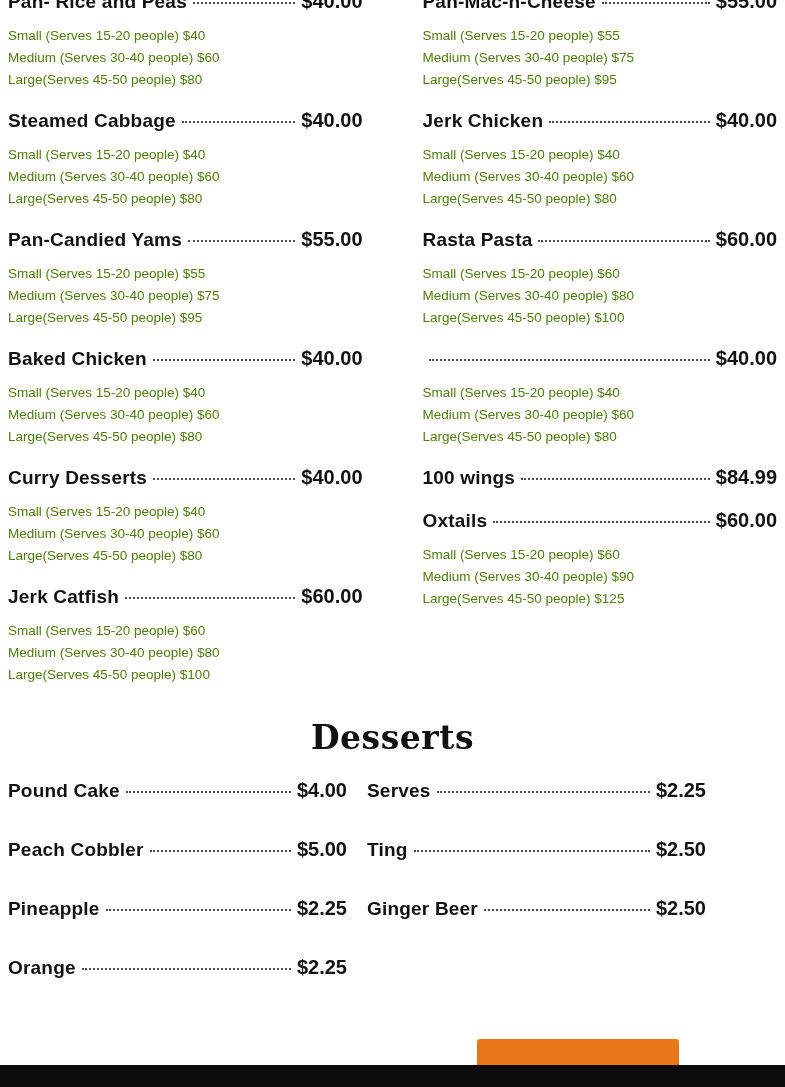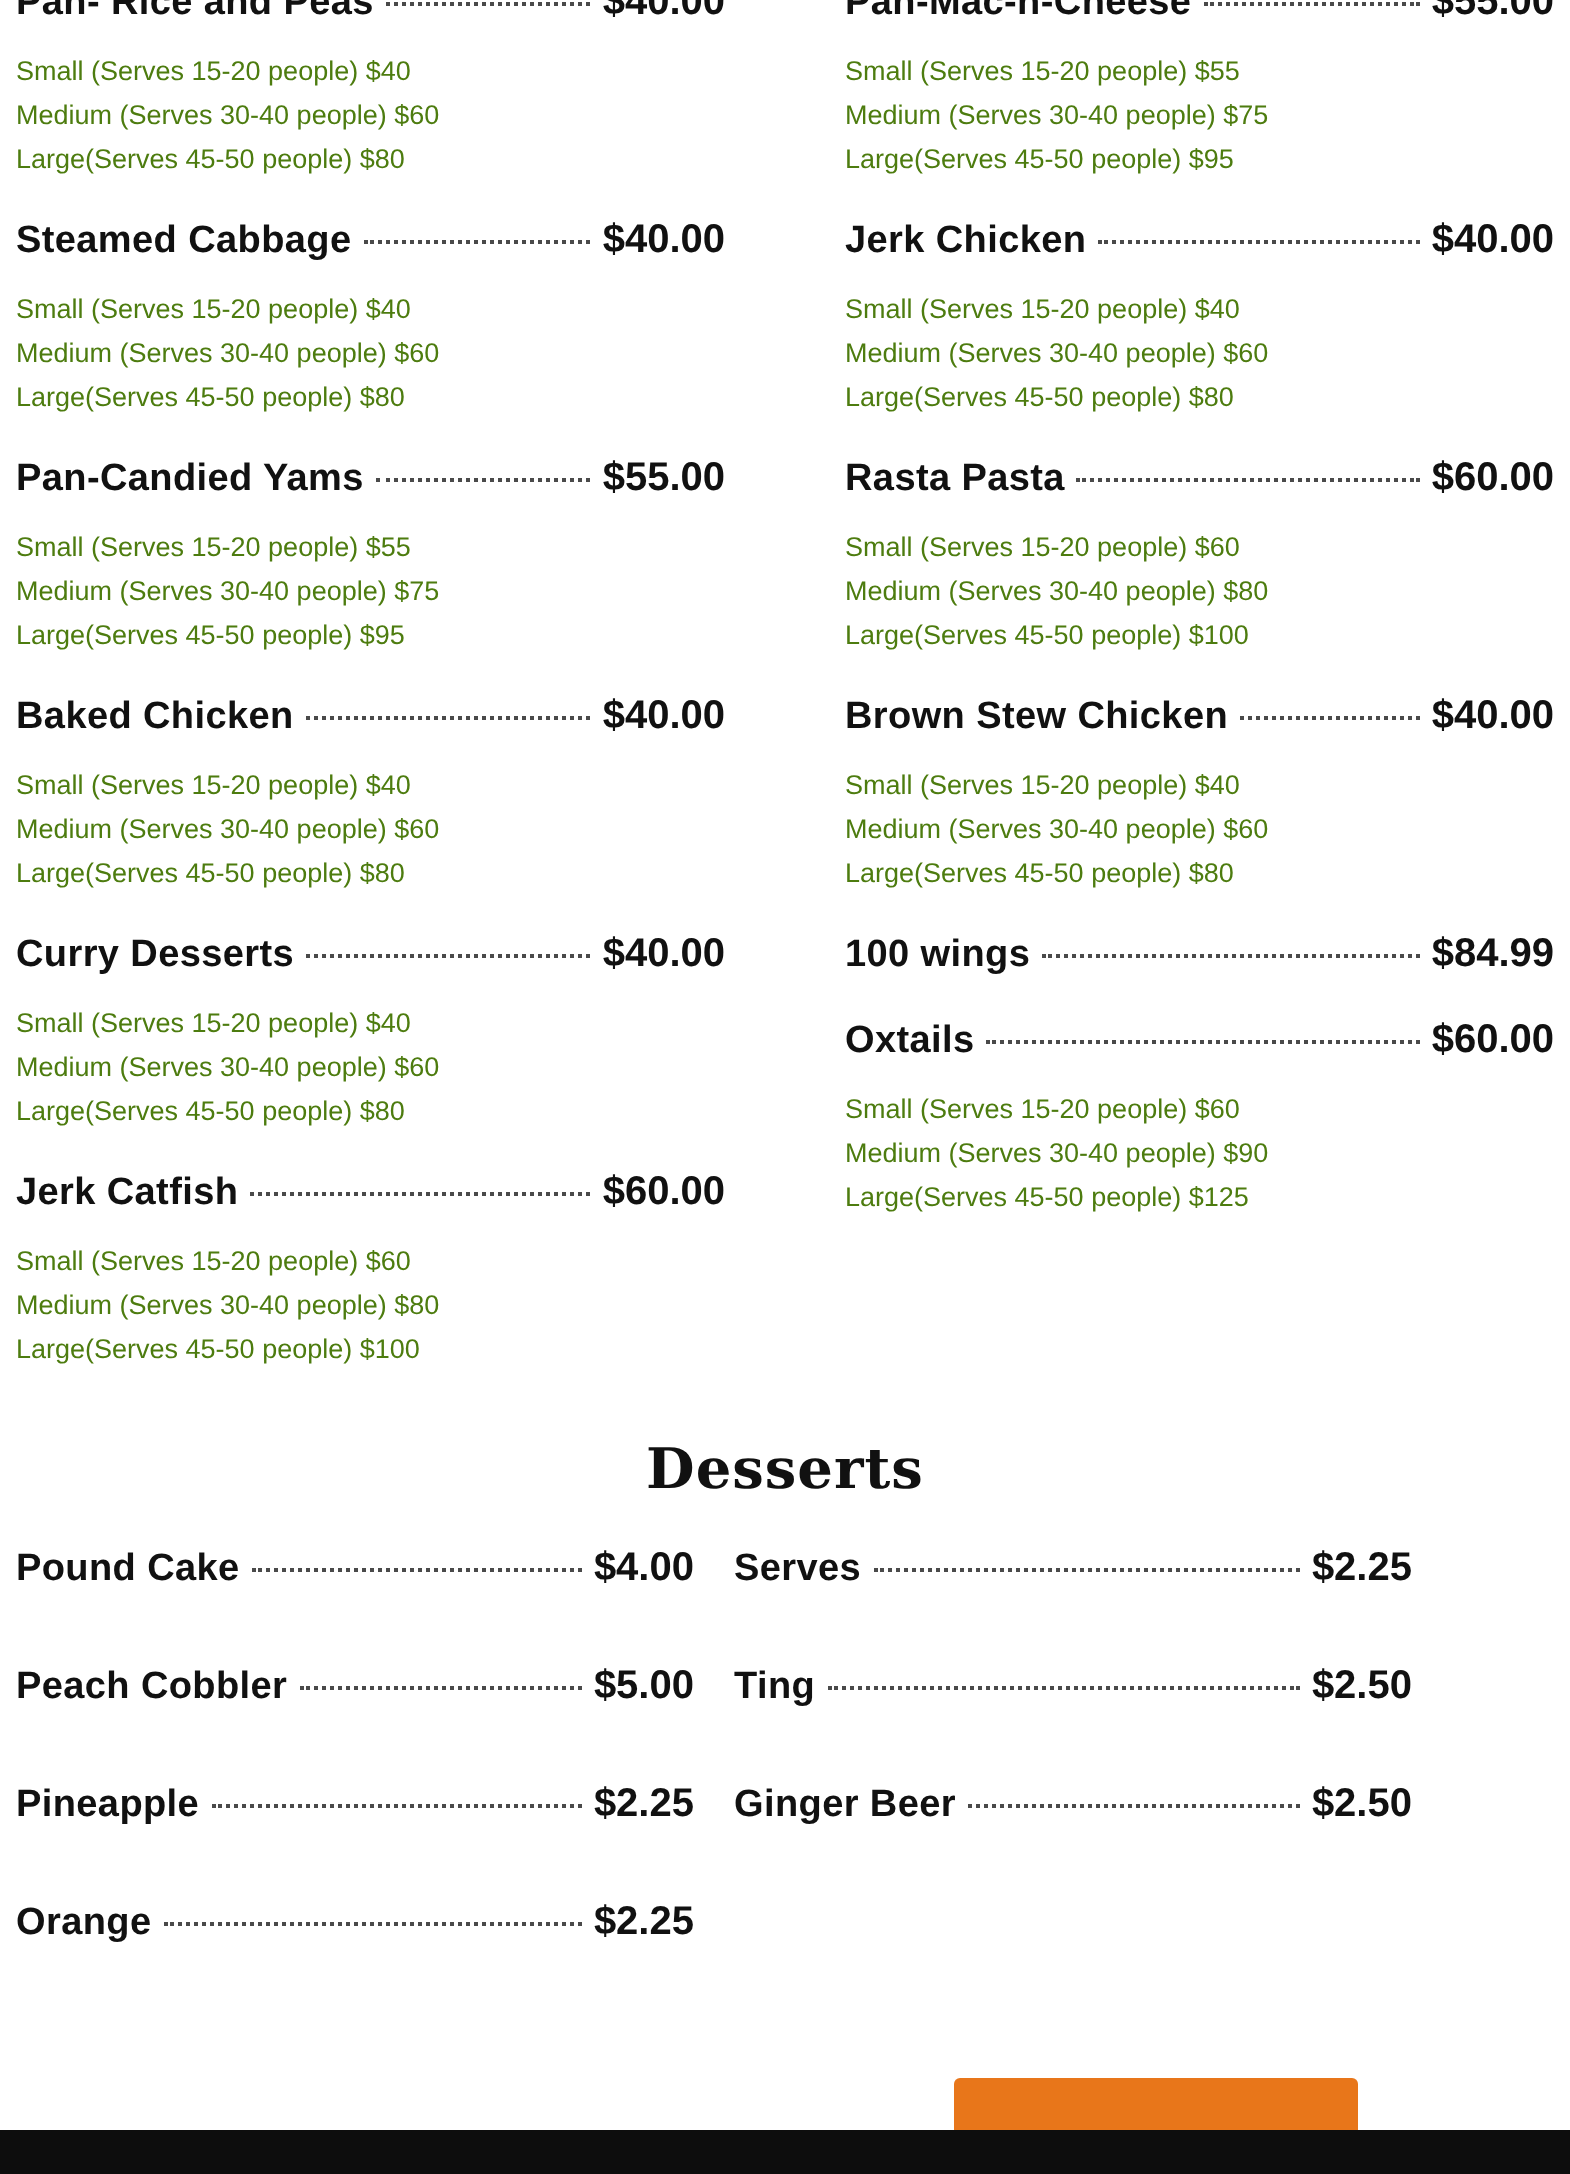--- a/index.html
+++ b/index.html
@@ -73,21 +73,21 @@
   .opt {
     font-size: 13.5px;
     line-height: 22px;
     color: #4d7c0f;
   }
   .gap-lg { height: 20px; }
 
   .desserts-title {
     text-align: center;
     font-family: "DejaVu Serif", "Liberation Serif", serif;
-    font-size: 28px;
+    font-size: 33px;
     font-weight: 700;
     letter-spacing: 0.5px;
     color: #111111;
     margin: 14px 0 22px 0;
   }
 
   .dessert-row {
     display: flex;
     width: 714px;
     box-sizing: border-box;
@@ -240,21 +240,20 @@
         </div>
         <div class="opts">
           <div class="opt">Small (Serves 15-20 people) $60</div>
           <div class="opt">Medium (Serves 30-40 people) $80</div>
           <div class="opt">Large(Serves 45-50 people) $100</div>
         </div>
       </div>
 
       <div class="item">
         <div class="item-head">
-          <span class="item-name">Brown Stew Chicken</span>
           <span class="dots"></span>
           <span class="item-price">$40.00</span>
         </div>
         <div class="opts">
           <div class="opt">Small (Serves 15-20 people) $40</div>
           <div class="opt">Medium (Serves 30-40 people) $60</div>
           <div class="opt">Large(Serves 45-50 people) $80</div>
         </div>
       </div>
 

